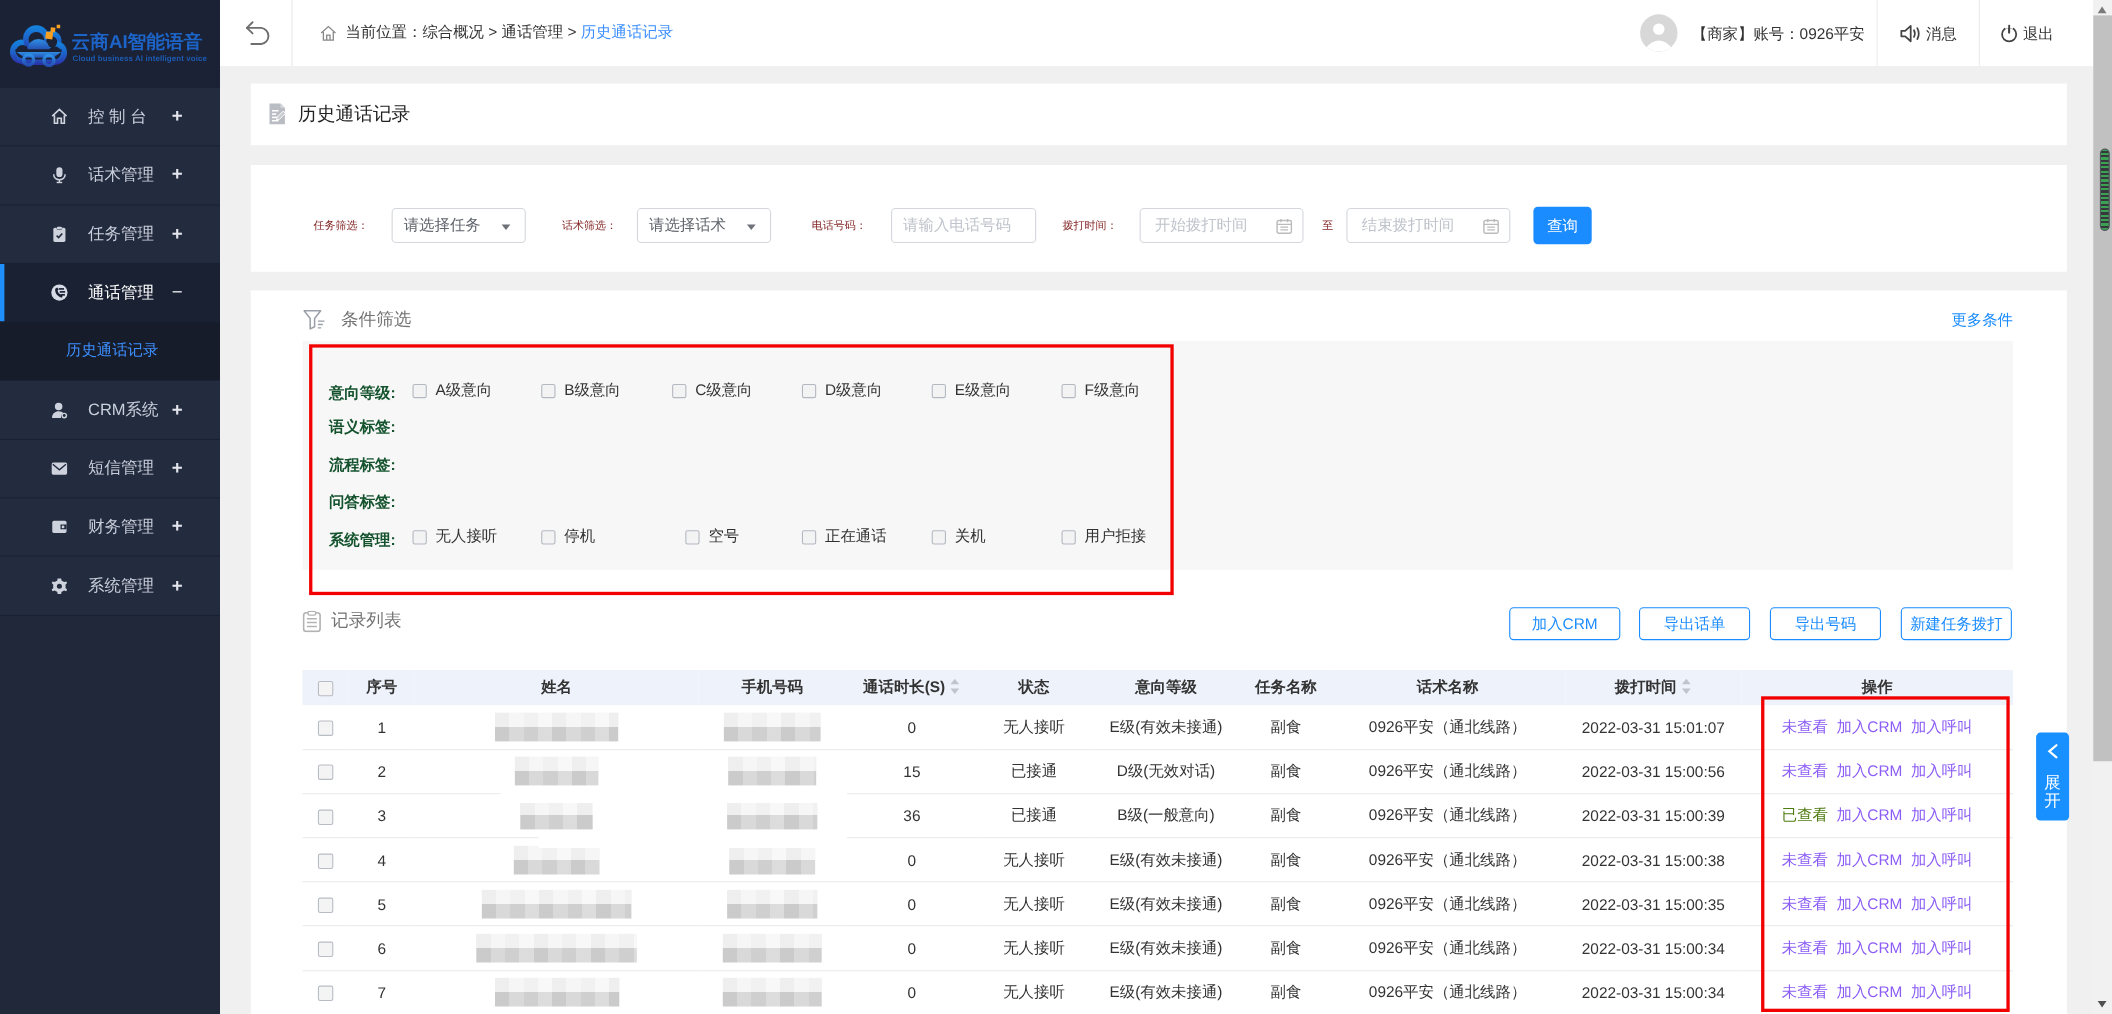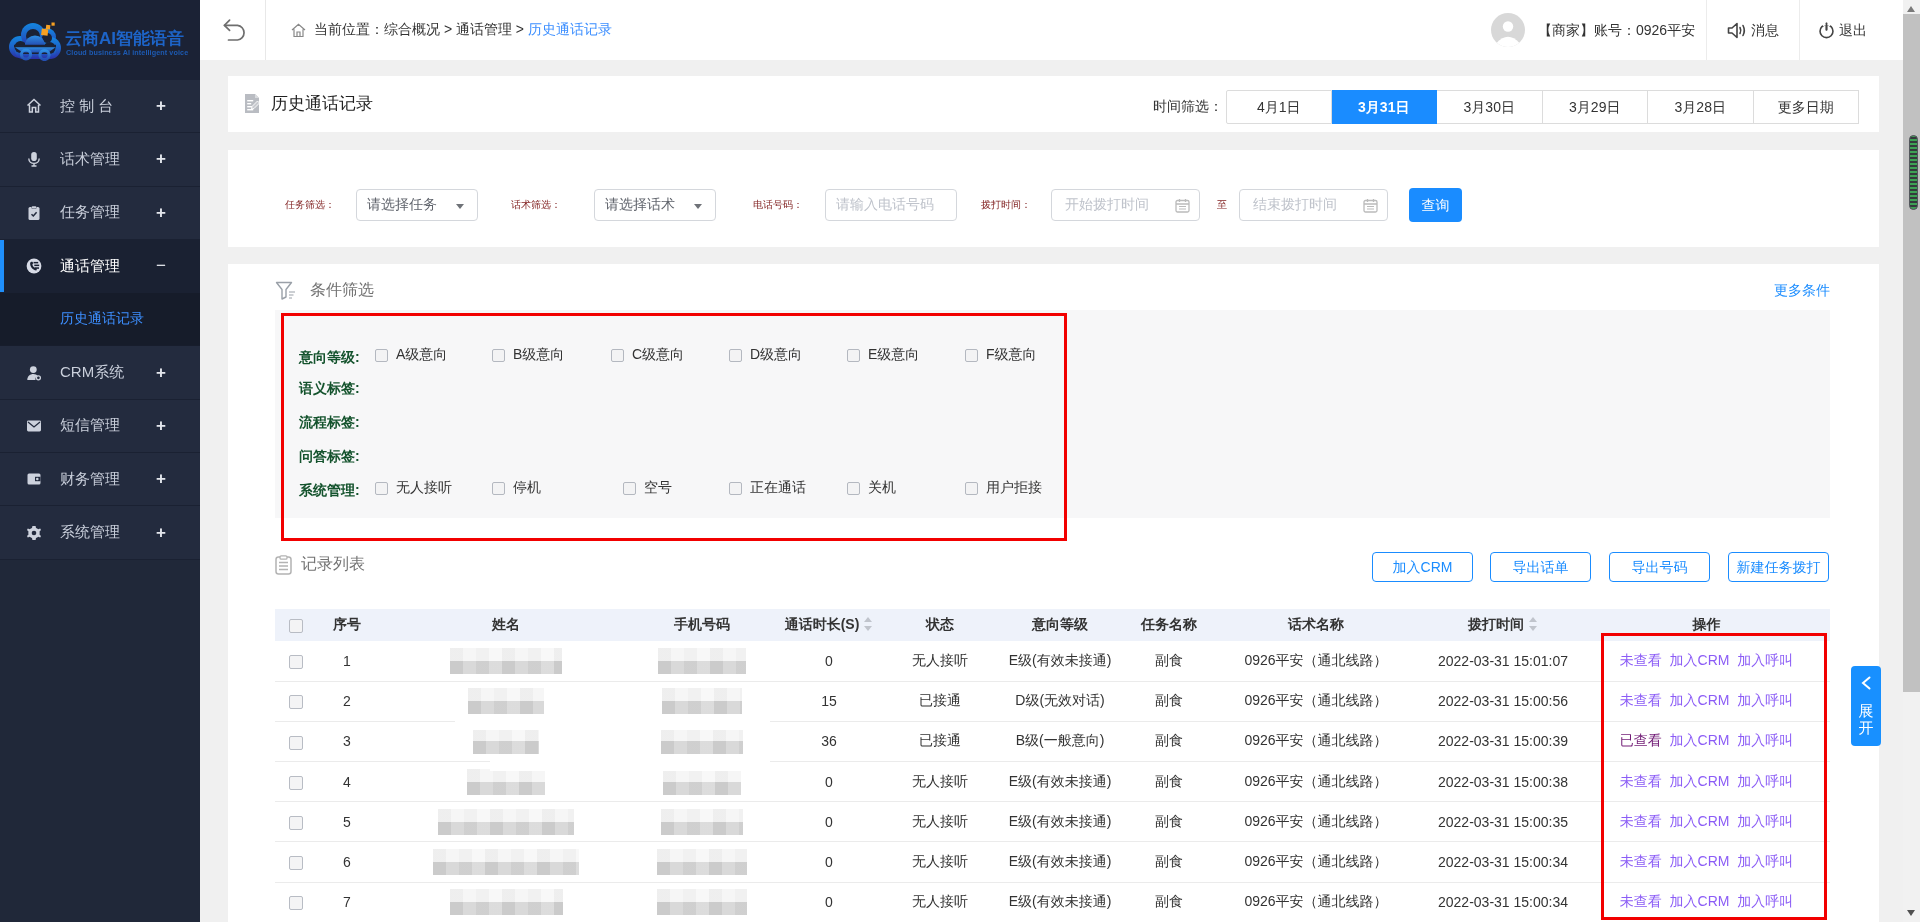--- a/index.html
+++ b/index.html
@@ -2,21 +2,21 @@
 <html><head>
 <meta charset="utf-8">
 <style>
 *{margin:0;padding:0;box-sizing:border-box;}
 html,body{width:1920px;height:922px;overflow:hidden;font-family:"Liberation Sans",sans-serif;}
 body{position:relative;background:#f0f0f0;}
 
 .sidebar{position:absolute;left:0;top:0;width:200px;height:922px;background:#202839;z-index:5;}
 .logo{position:absolute;left:0;top:0;width:200px;height:80px;background:#1b2235;}
 .menu{position:absolute;left:0;top:80px;width:200px;}
-.mi{position:relative;height:53.3px;display:flex;align-items:center;border-bottom:1px solid #1a2132;background:#232b3e;color:#c9cfdb;font-size:15px;}
+.mi{position:relative;height:53.3px;display:flex;align-items:center;border-bottom:1px solid #1a2132;background:#232b3e;color:#c9cfdb;font-size:15px;padding-left:20px;}
 .mi .ic{width:16px;height:16px;margin-left:26px;margin-right:18px;flex:0 0 16px;}
 .mi .plus{position:absolute;right:34px;top:50%;transform:translateY(-50%);font-size:17px;font-weight:bold;color:#e3e6ec;}
 .mi.active{background:#1a2132;}
 .mi.active:before{content:"";position:absolute;left:0;top:0;width:4px;height:100%;background:#1f8ffb;}
 .sub{height:53.3px;display:flex;align-items:center;padding-left:60px;font-size:14px;color:#8b93a5;background:#1a2030;border-bottom:1px solid #171d2c;}
 .sub.cur{color:#3d8fff;background:#161c2a;}
 
 .topbar{position:absolute;left:200px;top:0;width:1703px;height:60px;background:#fff;z-index:4;}
 .undo{position:absolute;left:22px;top:17px;width:26px;height:26px;}
 .tb-sep{position:absolute;left:65px;top:0;width:1px;height:60px;background:#e8e8e8;}
@@ -239,40 +239,31 @@
         <path d="M1 1 H11 L15 5 V20 H1 Z" fill="#b9bcc2"></path>
         <path d="M11 1 L11 5 H15" fill="#d9dbde"></path>
         <rect x="3.2" y="7" width="6" height="1.4" fill="#fff"></rect>
         <rect x="3.2" y="10" width="4" height="1.4" fill="#fff"></rect>
         <rect x="3.2" y="13" width="6" height="1.4" fill="#fff"></rect>
         <rect x="3.2" y="16" width="6" height="1.4" fill="#fff"></rect>
         <path d="M8 13.5 L13.5 8 L15.5 10 L10 15.5 L7.5 16 Z" fill="#c8cacf" stroke="#fff" stroke-width=".9"></path>
       </svg>
     <span>历史通话记录</span>
   </div>
-  <div class="datebox">
-    <span class="lbl">时间筛选：</span>
-    <div class="dbtn">4月1日</div>
-      <div class="dbtn on">3月31日</div>
-      <div class="dbtn">3月30日</div>
-      <div class="dbtn">3月29日</div>
-      <div class="dbtn">3月28日</div>
-      <div class="dbtn">更多日期</div>
-  </div>
 </div>
 
 <div class="card c2">
   <div class="frow">
     <span class="flbl" style="margin-left:57px;">任务筛选：</span>
     <div class="fsel" style="width:122px;margin-left:21px;">
         <span style="margin-left:10px;color:#60646c;">请选择任务</span>
         <i class="caret"></i>
       </div>
     <span class="flbl" style="margin-left:33px;">话术筛选：</span>
-    <div class="fsel" style="width:122px;margin-left:33px;">
+    <div class="fsel" style="width:122px;margin-left:18px;">
         <span style="margin-left:10px;color:#60646c;">请选择话术</span>
         <i class="caret"></i>
       </div>
     <span class="flbl" style="margin-left:37px;">电话号码：</span>
     <div class="fsel" style="width:132px;margin-left:22px;">
         <span class="ph" style="margin-left:10px;">请输入电话号码</span>
       </div>
     <span class="flbl" style="margin-left:24px;">拨打时间：</span>
     <div class="fsel" style="width:149px;margin-left:20px;">
         <span class="ph" style="margin-left:13px;">开始拨打时间</span>
@@ -400,21 +391,21 @@
           <td><span class="tcb"></span></td>
           <td>3</td>
           <td><span class="mosaic" style="width:66px;"></span></td>
           <td><span class="mosaic" style="width:82px;"></span></td>
           <td>36</td>
           <td>已接通</td>
           <td>B级(一般意向)</td>
           <td>副食</td>
           <td>0926平安（通北线路）</td>
           <td>2022-03-31 15:00:39</td>
-          <td><span style="color:#701a75;">已查看</span><span class="blue">&nbsp;&nbsp;加入CRM&nbsp;&nbsp;加入呼叫</span></td>
+          <td><span style="color:#4d7c0f;">已查看</span><span class="blue">&nbsp;&nbsp;加入CRM&nbsp;&nbsp;加入呼叫</span></td>
         </tr>
     <tr>
           <td><span class="tcb"></span></td>
           <td>4</td>
           <td><span class="mosaic" style="width:78px;"></span></td>
           <td><span class="mosaic" style="width:78px;"></span></td>
           <td>0</td>
           <td>无人接听</td>
           <td>E级(有效未接通)</td>
           <td>副食</td>

